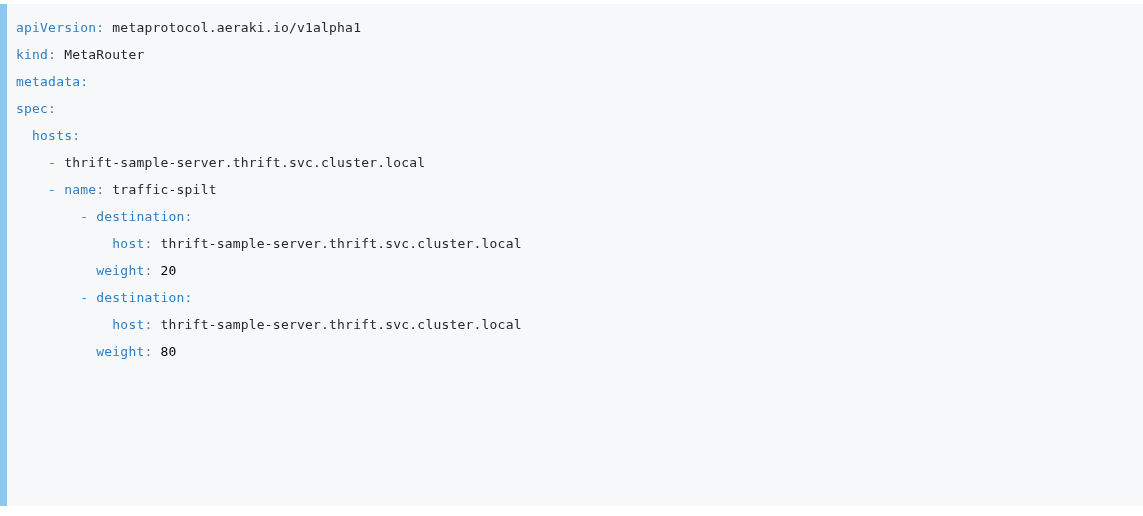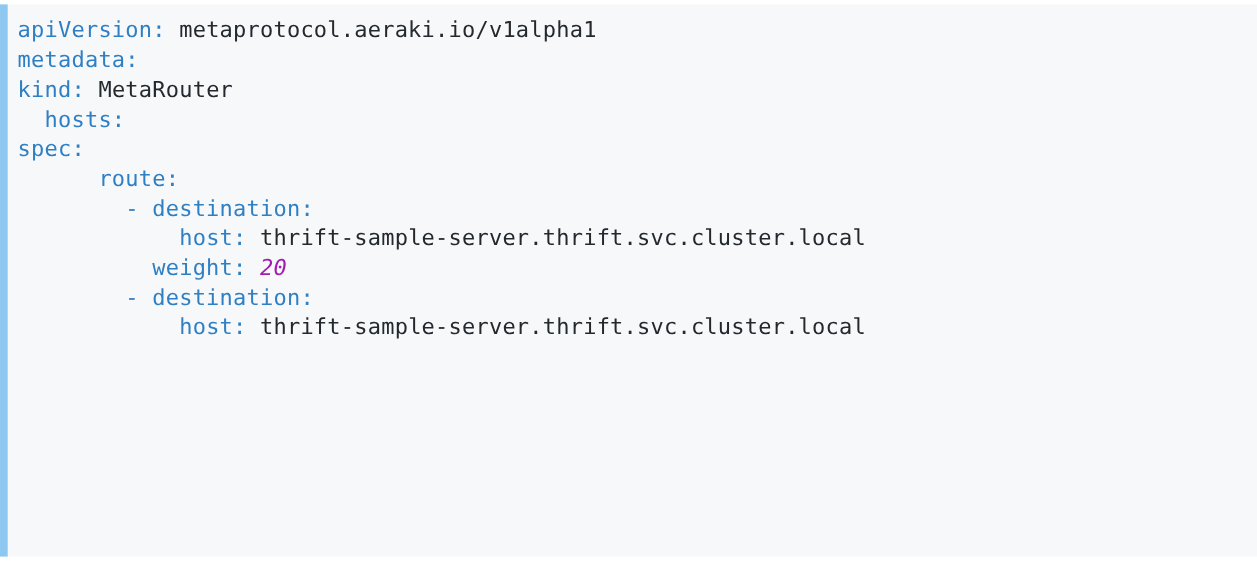--- a/index.html
+++ b/index.html
@@ -27,21 +27,21 @@
     overflow: hidden;
   }
 
   .code-scroll {
     padding: 10px 0 10px 9px;
   }
 
   .yaml-line {
     height: 27px;
     line-height: 27px;
-    font-size: 20px;
+    font-size: 13px;
     white-space: pre;
     letter-spacing: 0.2px;
     color: #24292e;
   }
 
   .yaml-line .indent {
     white-space: pre;
   }
   .tok-key {
     color: #2f7fc4;
@@ -49,36 +49,37 @@
   .tok-punct {
     color: #2f7fc4;
   }
   .tok-dash {
     color: #2f7fc4;
   }
   .tok-str {
     color: #24292e;
   }
   .tok-num {
-    color: #a21caf;
-    font-style: italic;
+    color: #000000;
   }
 </style>
 </head>
 <body>
 
 <div class="code-block">
   <div class="code-scroll">
     <div id="yaml-lines">
         <div class="yaml-line"><span class="tok-key">apiVersion</span><span class="tok-punct">:</span><span> </span><span class="tok-str">metaprotocol.aeraki.io/v1alpha1</span></div>
+        <div class="yaml-line"><span class="tok-key">kind</span><span class="tok-punct">:</span><span> </span><span class="tok-str">MetaRouter</span></div>
         <div class="yaml-line"><span class="tok-key">metadata</span><span class="tok-punct">:</span></div>
-        <div class="yaml-line"><span class="tok-key">kind</span><span class="tok-punct">:</span><span> </span><span class="tok-str">MetaRouter</span></div>
+        <div class="yaml-line"><span class="tok-key">spec</span><span class="tok-punct">:</span></div>
         <div class="yaml-line"><span class="indent">  </span><span class="tok-key">hosts</span><span class="tok-punct">:</span></div>
-        <div class="yaml-line"><span class="tok-key">spec</span><span class="tok-punct">:</span></div>
-        <div class="yaml-line"><span class="indent">      </span><span class="tok-key">route</span><span class="tok-punct">:</span></div>
+        <div class="yaml-line"><span class="indent">    </span><span class="tok-dash">- </span><span class="tok-str">thrift-sample-server.thrift.svc.cluster.local</span></div>
+        <div class="yaml-line"><span class="indent">    </span><span class="tok-dash">- </span><span class="tok-key">name</span><span class="tok-punct">:</span><span> </span><span class="tok-str">traffic-spilt</span></div>
         <div class="yaml-line"><span class="indent">        </span><span class="tok-dash">- </span><span class="tok-key">destination</span><span class="tok-punct">:</span></div>
         <div class="yaml-line"><span class="indent">            </span><span class="tok-key">host</span><span class="tok-punct">:</span><span> </span><span class="tok-str">thrift-sample-server.thrift.svc.cluster.local</span></div>
         <div class="yaml-line"><span class="indent">          </span><span class="tok-key">weight</span><span class="tok-punct">:</span><span> </span><span class="tok-num">20</span></div>
         <div class="yaml-line"><span class="indent">        </span><span class="tok-dash">- </span><span class="tok-key">destination</span><span class="tok-punct">:</span></div>
         <div class="yaml-line"><span class="indent">            </span><span class="tok-key">host</span><span class="tok-punct">:</span><span> </span><span class="tok-str">thrift-sample-server.thrift.svc.cluster.local</span></div>
+        <div class="yaml-line"><span class="indent">          </span><span class="tok-key">weight</span><span class="tok-punct">:</span><span> </span><span class="tok-num">80</span></div>
       </div>
   </div>
 </div>
 
 </body></html>

